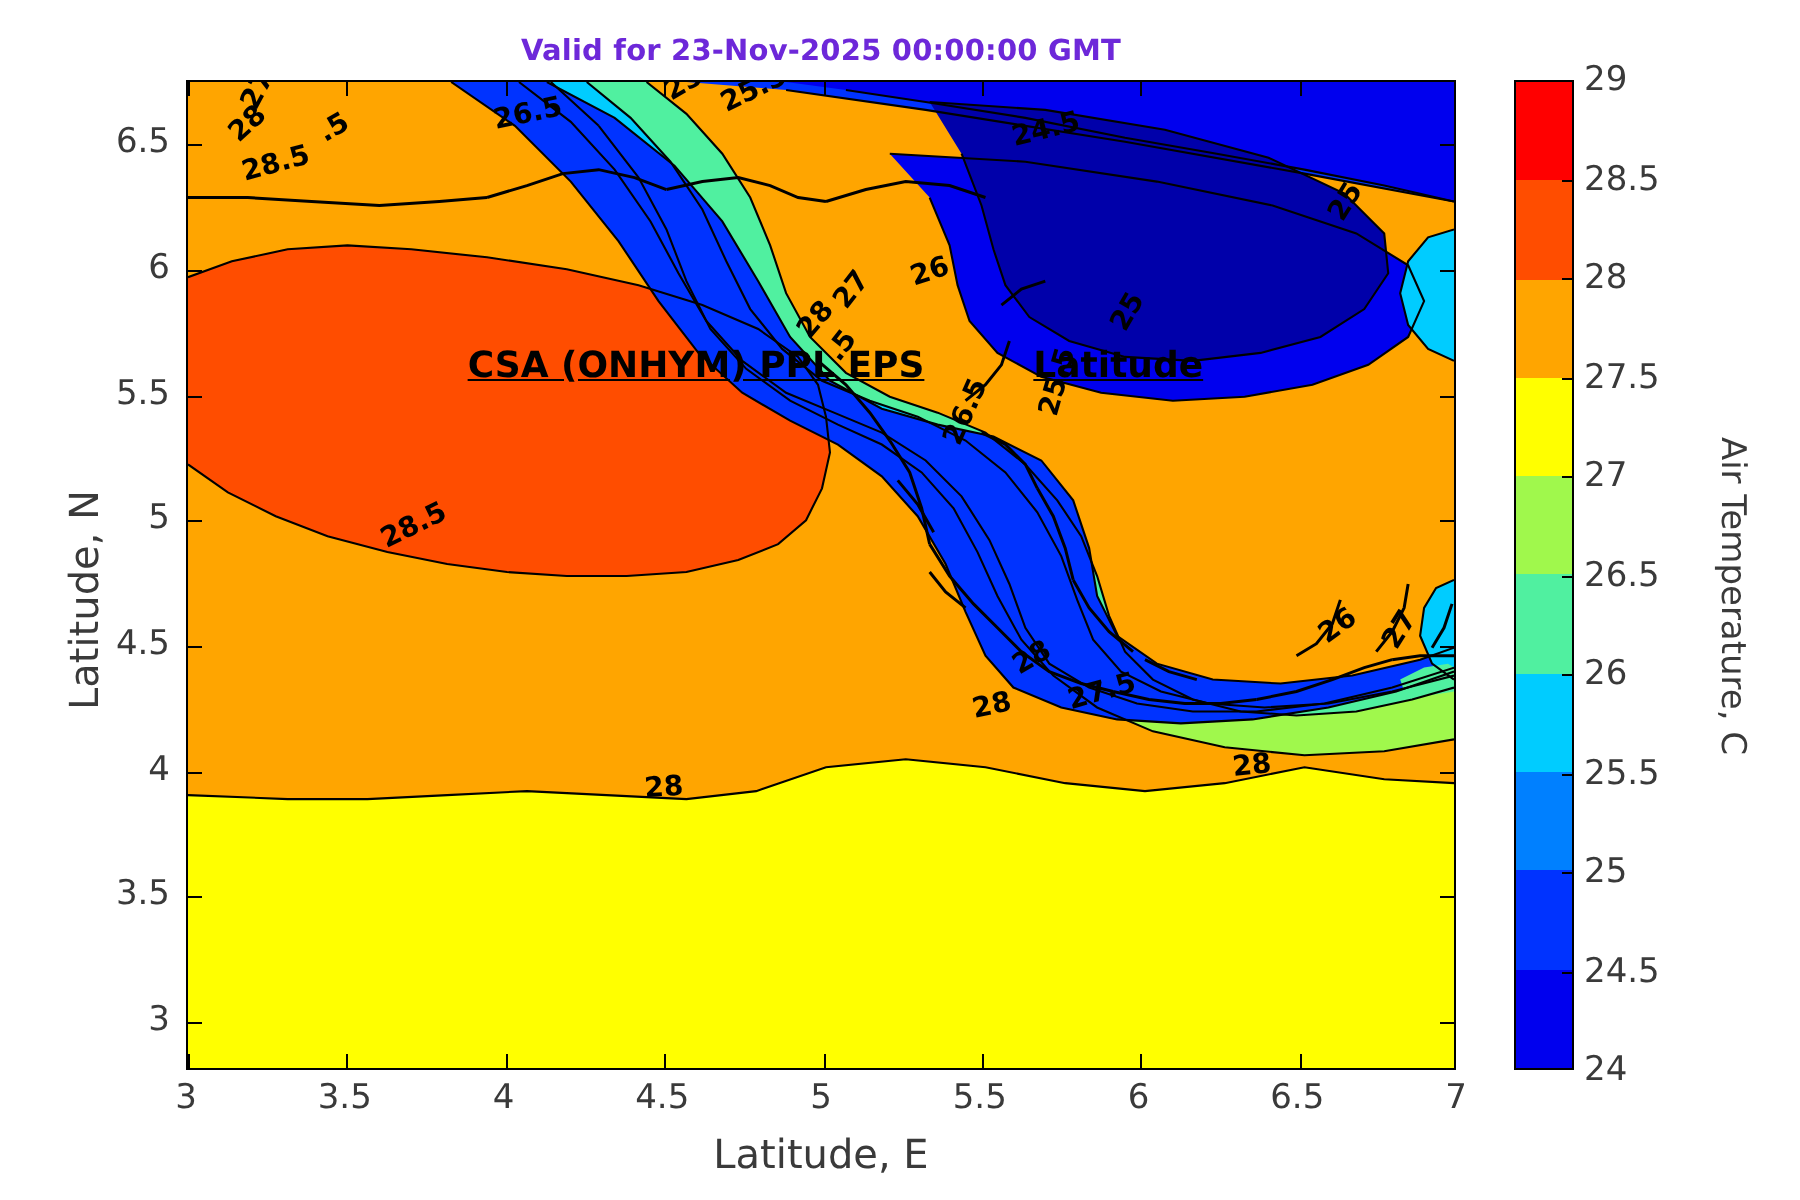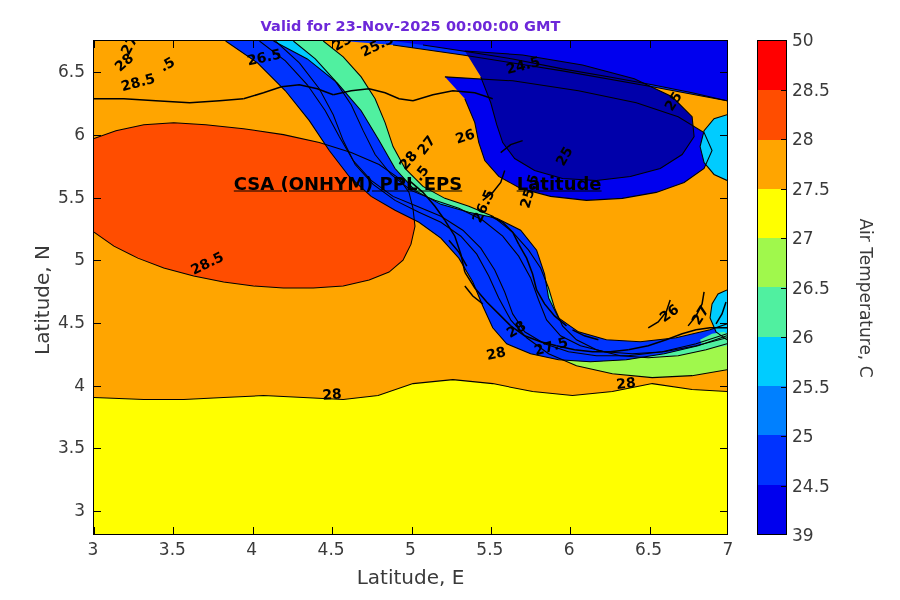--- a/index.html
+++ b/index.html
@@ -327,34 +327,34 @@
     <div class="band" style="height: 10%; background: rgb(255, 165, 0);"></div>
     <div class="band" style="height: 10%; background: rgb(255, 255, 0);"></div>
     <div class="band" style="height: 10%; background: rgb(160, 248, 76);"></div>
     <div class="band" style="height: 10%; background: rgb(80, 240, 160);"></div>
     <div class="band" style="height: 10%; background: rgb(0, 204, 255);"></div>
     <div class="band" style="height: 10%; background: rgb(0, 128, 255);"></div>
     <div class="band" style="height: 10%; background: rgb(0, 51, 255);"></div>
     <div class="band" style="height: 10%; background: rgb(0, 0, 238);"></div>
   </div>
 <div id="cbar-ticks">
-    <div class="cblabel" style="top: 535px;">39</div>
+    <div class="cblabel" style="top: 535px;">24</div>
     <div class="cbtick" style="top: 485.5px; left: 781px;"></div>
     <div class="cblabel" style="top: 485.5px;">24.5</div>
     <div class="cbtick" style="top: 436px; left: 781px;"></div>
     <div class="cblabel" style="top: 436px;">25</div>
     <div class="cbtick" style="top: 386.5px; left: 781px;"></div>
     <div class="cblabel" style="top: 386.5px;">25.5</div>
     <div class="cbtick" style="top: 337px; left: 781px;"></div>
     <div class="cblabel" style="top: 337px;">26</div>
     <div class="cbtick" style="top: 287.5px; left: 781px;"></div>
     <div class="cblabel" style="top: 287.5px;">26.5</div>
     <div class="cbtick" style="top: 238px; left: 781px;"></div>
     <div class="cblabel" style="top: 238px;">27</div>
     <div class="cbtick" style="top: 188.5px; left: 781px;"></div>
     <div class="cblabel" style="top: 188.5px;">27.5</div>
     <div class="cbtick" style="top: 139px; left: 781px;"></div>
     <div class="cblabel" style="top: 139px;">28</div>
     <div class="cbtick" style="top: 89.5px; left: 781px;"></div>
     <div class="cblabel" style="top: 89.5px;">28.5</div>
-    <div class="cblabel" style="top: 40px;">50</div>
+    <div class="cblabel" style="top: 40px;">29</div>
   </div>
 <div id="cbar-title">Air Temperature, C</div>
 
 </body></html>

